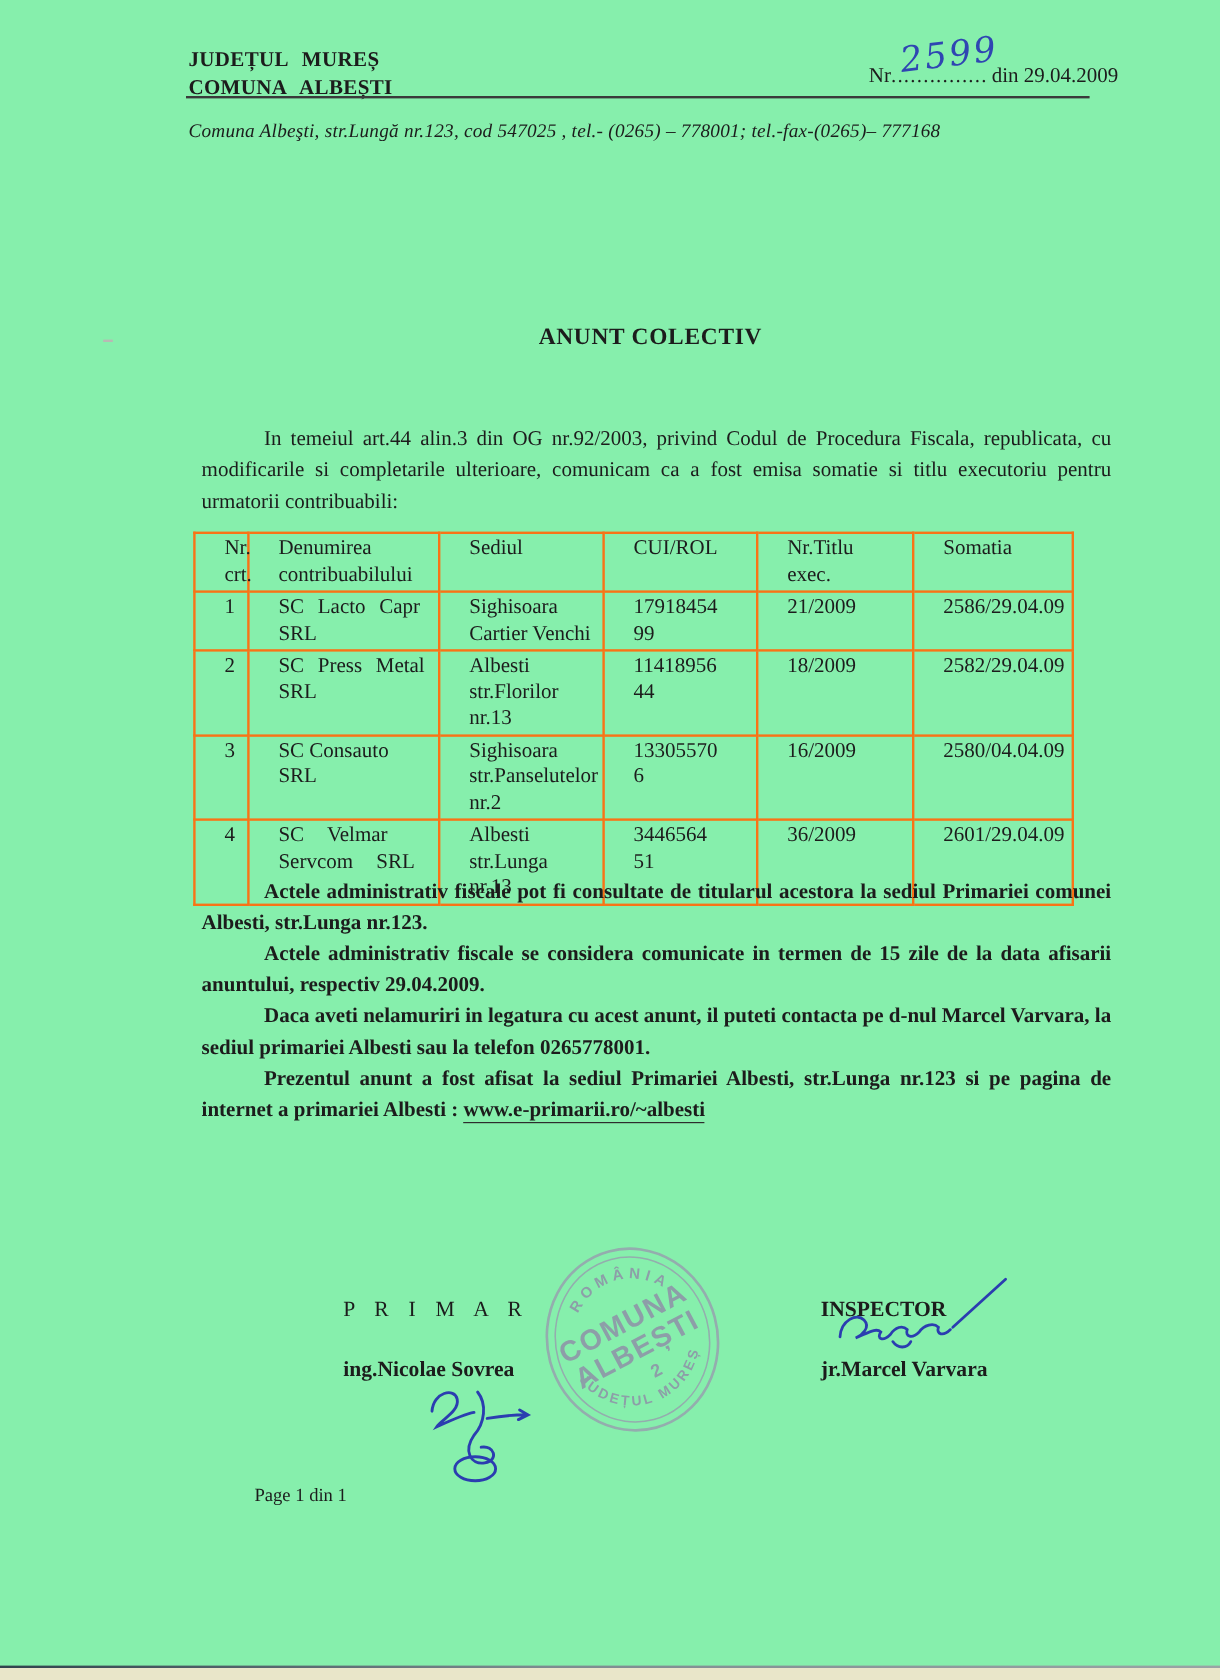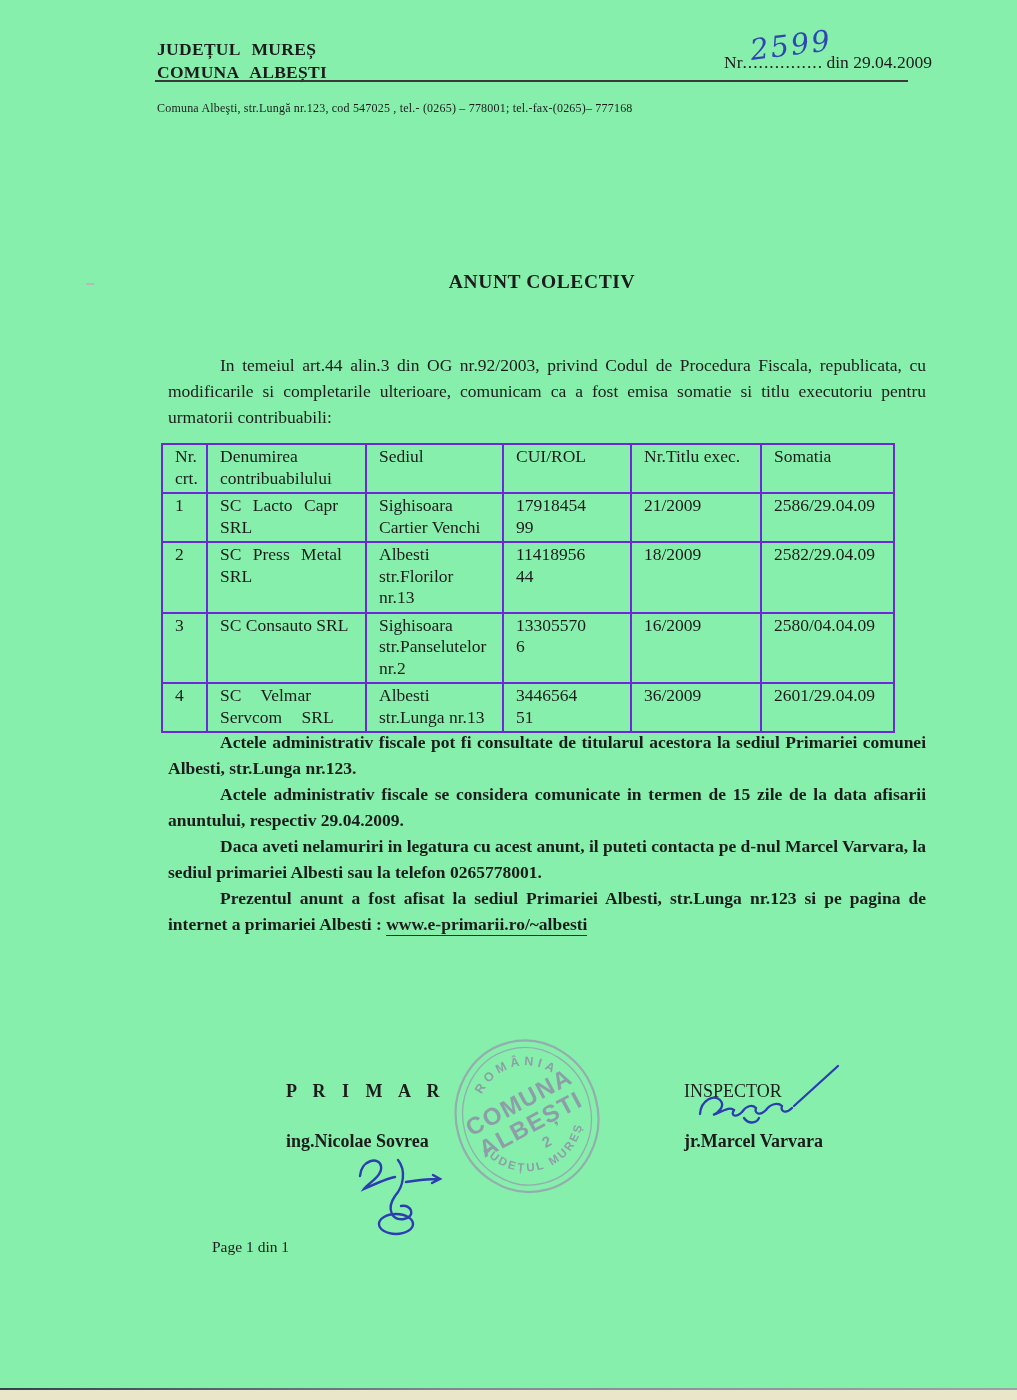--- a/index.html
+++ b/index.html
@@ -14,47 +14,47 @@
   .head-rule{position:absolute;left:155px;top:80px;width:753px;height:2px;background:#3a3a3a;}
   .reg-line{position:absolute;left:680px;top:52px;font-size:17.5px;white-space:nowrap;margin-left:44px;}
   .reg-dots{letter-spacing:1px;}
   .reg-handwritten{
     position:absolute;left:26px;top:-24px;
     color:#2f45b2;font-size:29px;font-style:italic;font-family:"DejaVu Serif",serif;
     transform:rotate(-7deg);letter-spacing:2px;
   }
   
   .contact{position:absolute;left:157px;top:101px;width:780px;}
-  .contact-address{font-size:12px;letter-spacing:.2px;}
+  .contact-address{font-style:italic;font-size:16px;letter-spacing:.2px;}
   .contact-links{font-style:italic;font-size:16.5px;margin-top:4px;font-family:"Liberation Sans",sans-serif;letter-spacing:.2px;}
   .ul{border-bottom:1.5px solid #2d2d2d;padding-bottom:1px;}
   .contact-links .gap{display:inline-block;width:14px;}
   .contact-links .gap2{display:inline-block;width:8px;}
   
   .doc-title{position:absolute;left:157px;top:271px;width:770px;text-align:center;font-weight:bold;font-size:19.5px;letter-spacing:.6px;}
   
   .intro{position:absolute;left:168px;top:352px;width:758px;font-size:17.5px;line-height:26px;text-align:justify;text-indent:52px;}
   .bodytext{position:absolute;left:168px;top:729px;width:758px;font-size:17.5px;line-height:26px;text-align:justify;font-weight:bold;}
   .bodytext p{margin:0;text-indent:52px;}
   
   table.somatii{
     position:absolute;left:161px;top:443px;width:732px;
     border-collapse:collapse;table-layout:fixed;
     font-size:17.5px;line-height:21.5px;
   }
   table.somatii th,table.somatii td{
-    border:2px solid #6d28d9;vertical-align:top;text-align:left;
-    padding:1px 8px 3px 12px;font-weight:normal;white-space:pre-line;
+    border:2px solid #f97316;vertical-align:top;text-align:left;
+    padding:1px 8px 3px 24px;font-weight:normal;white-space:pre-line;
   }
   td.js1{word-spacing:7px;}
   td.js2{word-spacing:15px;}
   
-  .sig-role-left{position:absolute;left:286px;top:1081px;font-weight:bold;font-size:18px;letter-spacing:6px;}
+  .sig-role-left{position:absolute;left:286px;top:1081px;font-weight:normal;font-size:18px;letter-spacing:6px;}
   .sig-name-left{position:absolute;left:286px;top:1131px;font-weight:bold;font-size:18px;}
-  .sig-role-right{position:absolute;left:684px;top:1081px;font-weight:normal;font-size:18px;}
+  .sig-role-right{position:absolute;left:684px;top:1081px;font-weight:bold;font-size:18px;}
   .sig-name-right{position:absolute;left:684px;top:1131px;font-weight:bold;font-size:18px;}
   .sig-svg{position:absolute;}
   .stamp-wrap{position:absolute;left:447px;top:1032px;width:162px;height:168px;transform:rotate(-15deg);opacity:.92;}
   .stamp-wrap text{font-family:"Liberation Sans",sans-serif;font-weight:600;fill:#8e98a8;}
   
   .page-number{position:absolute;left:176px;top:1238px;font-size:15.5px;margin-left:36px;}
   .scan-dash{position:absolute;left:86px;top:283px;width:8px;height:2px;background:#b9b9b4;}
   .scan-line{position:absolute;left:0;top:1388px;width:1017px;height:2px;background:linear-gradient(90deg,#31424d,#7d8b90 45%,#9aa3a5);}
   .scan-strip{position:absolute;left:0;top:1390px;width:1017px;height:10px;background:#e9e6c9;}
 </style>

